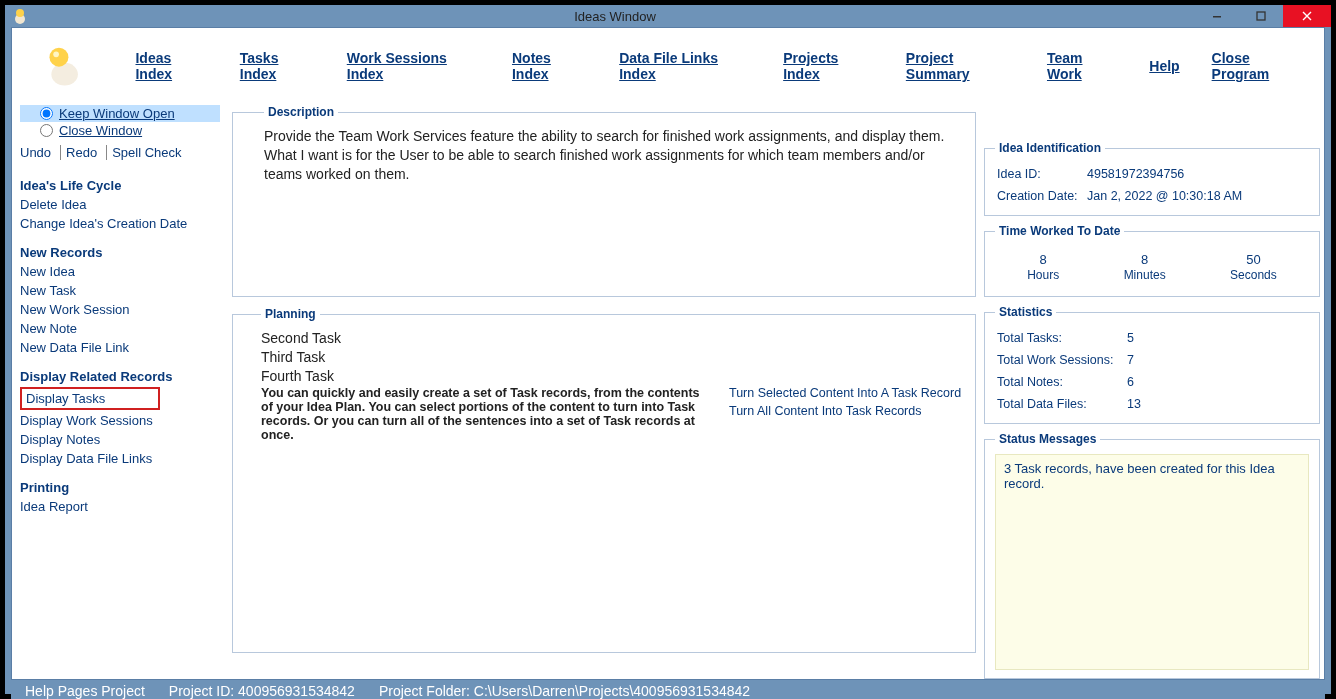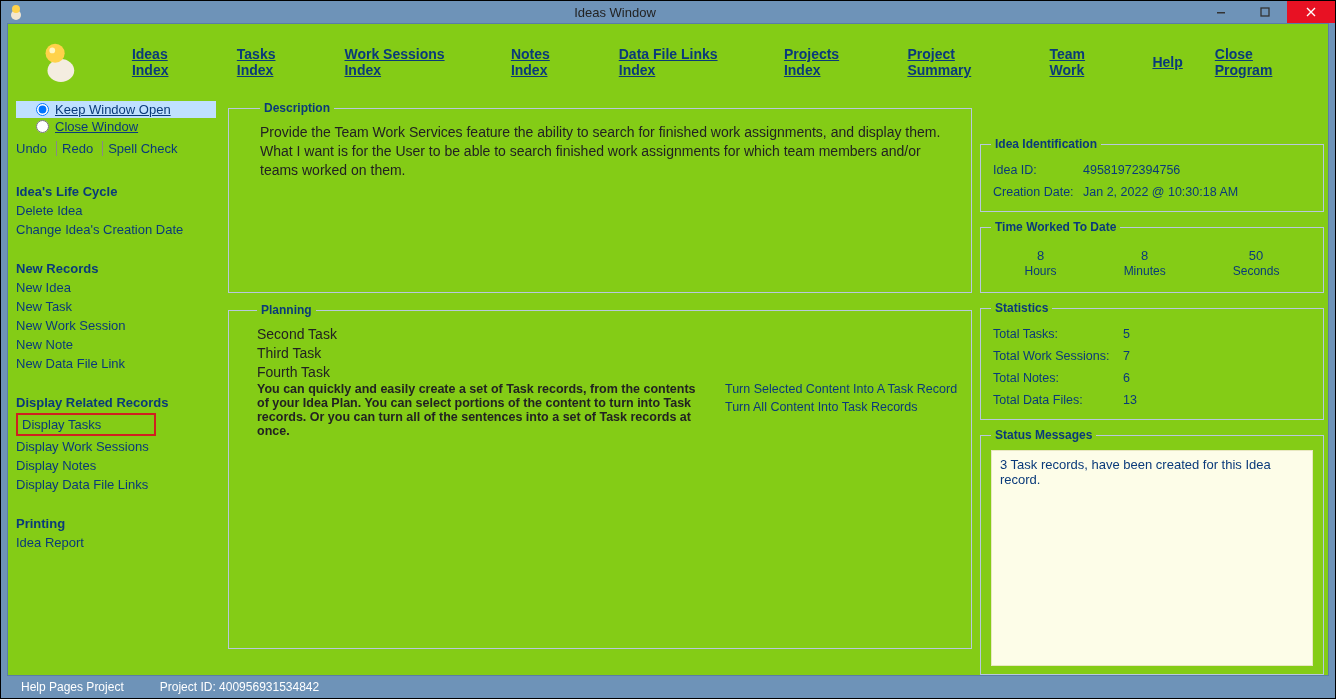--- a/index.html
+++ b/index.html
@@ -9,21 +9,21 @@
     background: #6e93b8;
     width: 1336px;
     height: 699px;
     overflow: hidden;
   }
   .window {
     width: 1336px;
     height: 699px;
     display: flex;
     flex-direction: column;
-    border: 1px solid #000000;
+    border: 5px solid #000000;
   }
   
   .titlebar {
     height: 28px;
     background: #6e93b8;
     display: flex;
     align-items: center;
     padding-left: 6px;
   }
   .titlebar .app-icon {
@@ -42,21 +42,21 @@
     width: 44px; height: 22px;
     display: flex; align-items: center; justify-content: center;
     color: #333;
   }
   .win-btn.close { background: #e81123; color: #fff; width: 48px; }
   .win-btn svg { width: 10px; height: 10px; }
 
   
   .client {
     flex: 1;
-    background: #84cc16;
+    background: #ffffff;
     margin: 0 6px 0 6px;
     display: flex;
     flex-direction: column;
     border: 1px solid #5a7ea6;
   }
 
   
   .menubar {
     display: flex;
     align-items: center;
@@ -97,21 +97,21 @@
   .radio-row input { margin-right: 6px; }
   .radio-row .u { text-decoration: underline; }
   .mini-actions {
     display: flex; gap: 4px;
     padding: 6px 0;
     color: #0a3a7a;
   }
   .mini-actions span { border-left: 1px solid #888; padding: 0 5px; cursor: pointer; }
   .mini-actions span:first-child { border-left: none; padding-left: 0; }
 
-  .side-section { margin-top: 20px; }
+  .side-section { margin-top: 10px; }
   .side-head {
     color: #0a3a7a;
     font-weight: bold;
     font-size: 13px;
     padding: 2px 0;
   }
   .side-link {
     color: #0a3a7a;
     padding: 2px 0;
     cursor: pointer;
@@ -182,22 +182,22 @@
   }
 
   
   .statusbar {
     height: 24px;
     background: #6e93b8;
     color: #fff;
     display: flex;
     align-items: center;
     padding: 0 14px;
-    gap: 36px;
-    font-size: 12px;
+    gap: 24px;
+    font-size: 14px;
     margin: 3px 6px 4px 6px;
   }
 </style>
 </head>
 <body>
 
 <div class="window">
 
   <div class="titlebar">
     <span class="app-icon">
@@ -373,15 +373,16 @@
           <div class="status-msg-area">3 Task records, have been created for this Idea record.</div>
         </fieldset>
       </div>
 
     </div>
   </div>
 
   <div class="statusbar">
     <span>Help Pages Project</span>
     <span>Project ID:  400956931534842</span>
+    <span>Project Folder:  C:\Users\Darren\Projects\400956931534842</span>
   </div>
 
 </div>
 
 </body></html>

